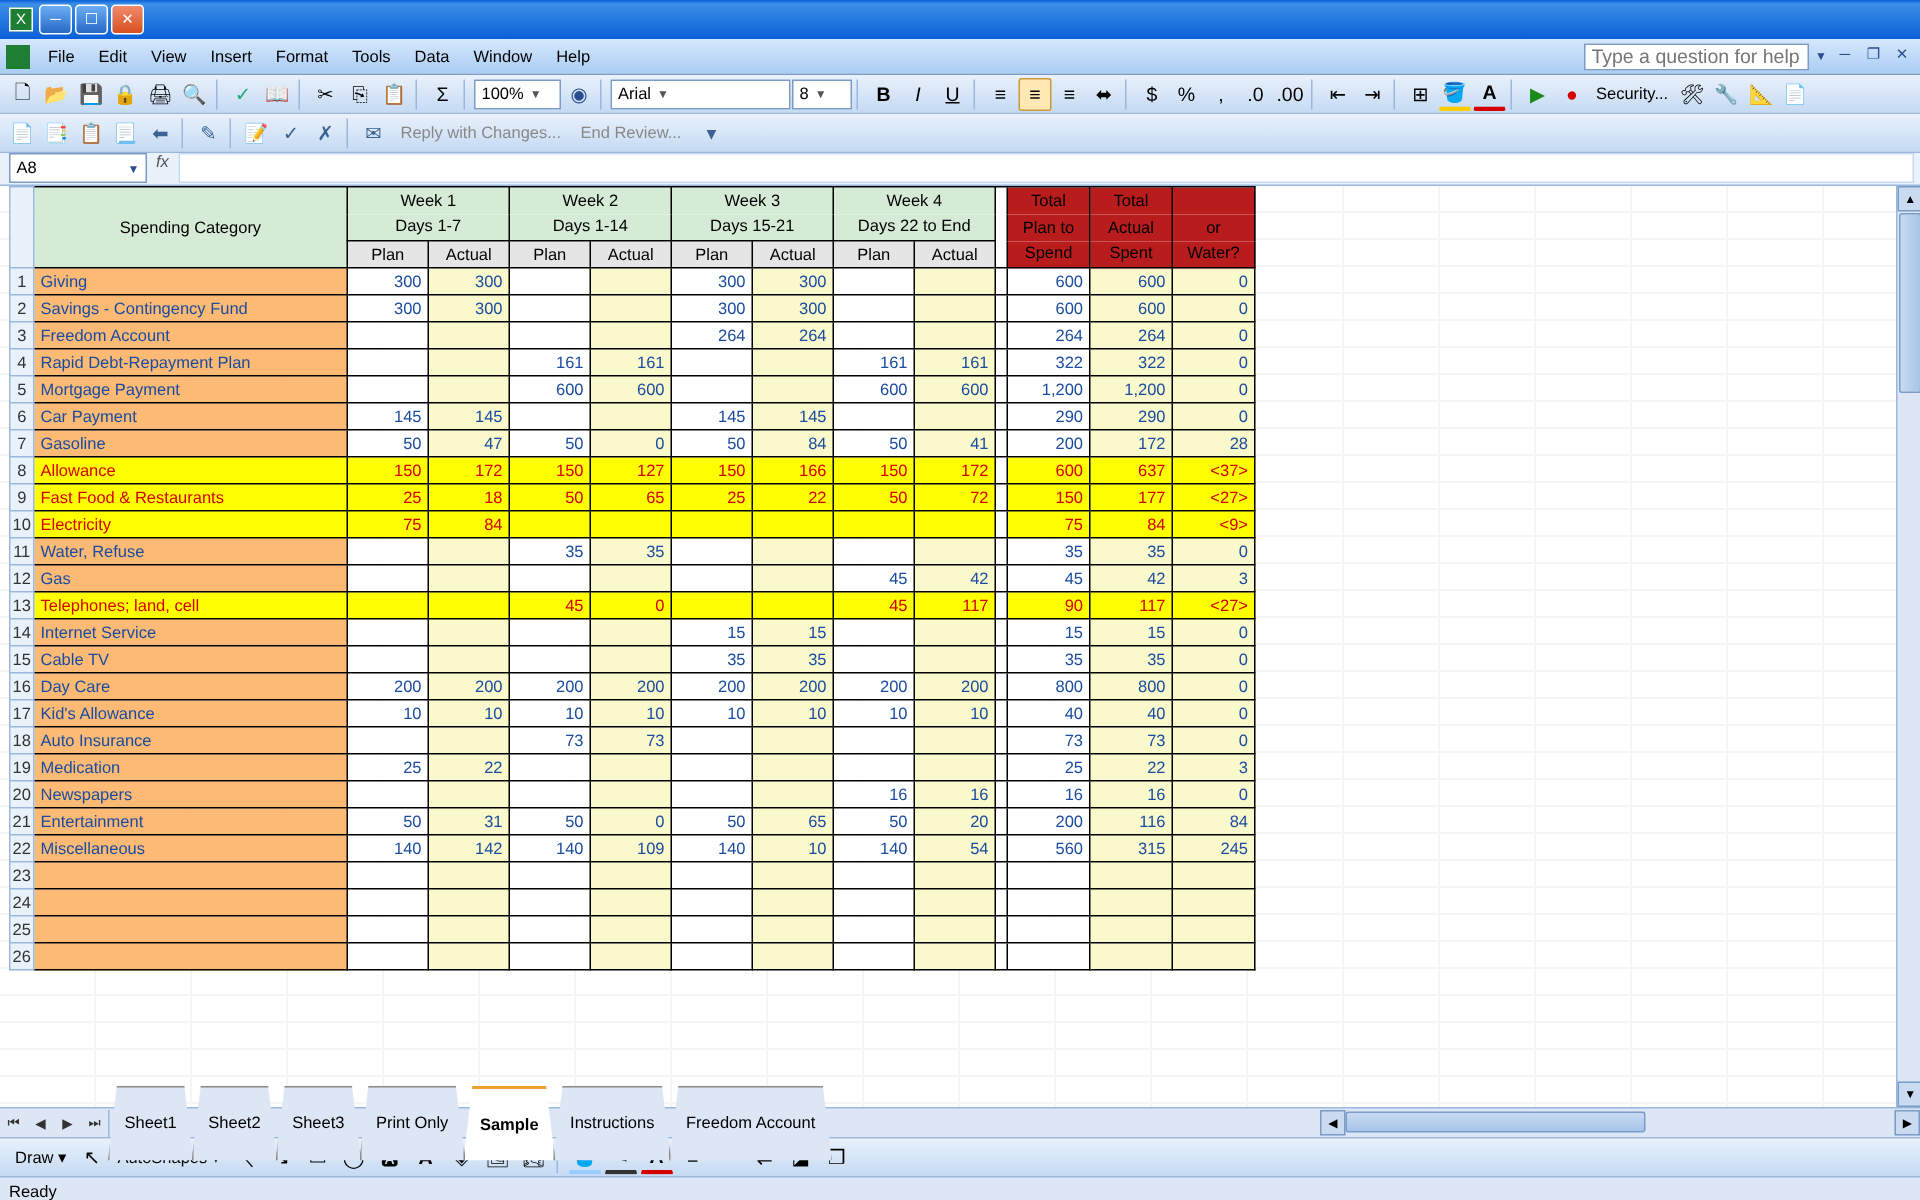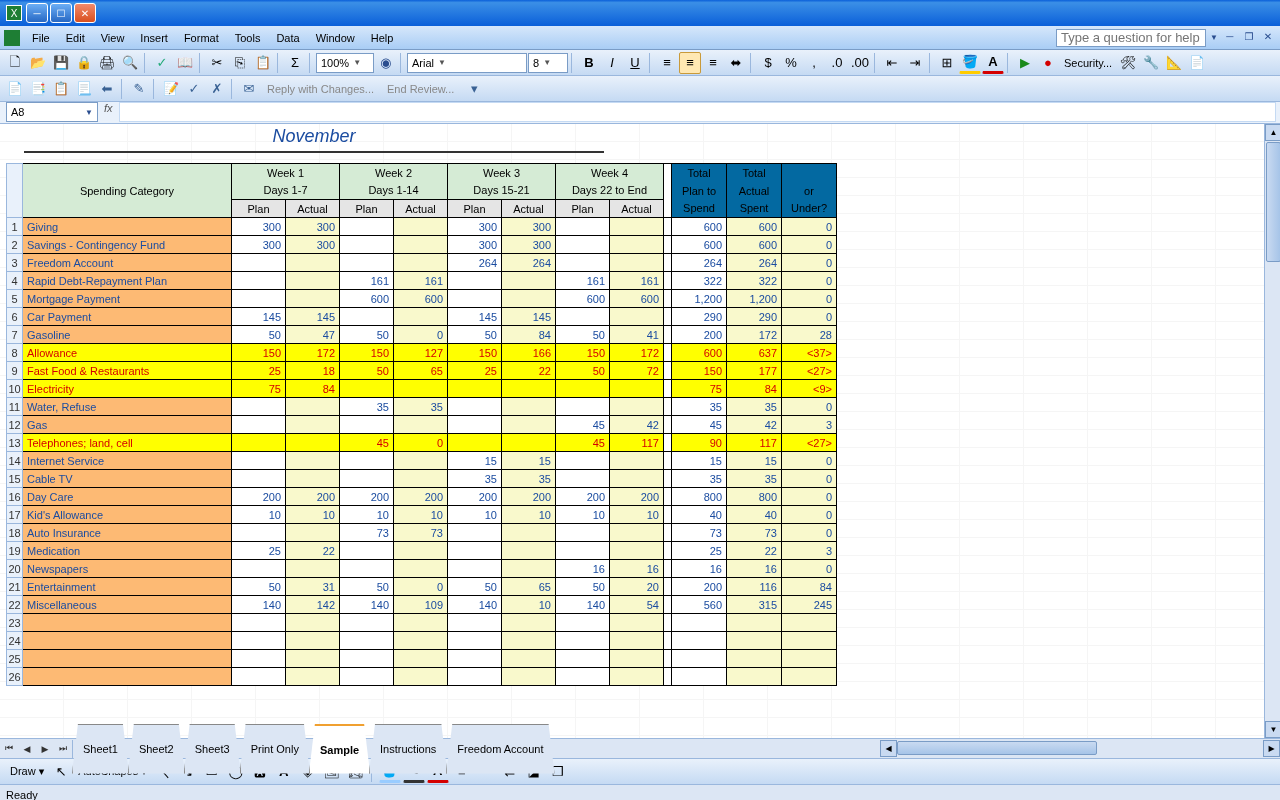--- a/index.html
+++ b/index.html
@@ -38,21 +38,21 @@
 .vscroll .sbtn { position:absolute; left:0; width:17px; height:17px; background:#c9daf1; border:1px solid #7a9cc6; font-size:8px; display:flex; align-items:center; justify-content:center;}
 .content-wrap { position:absolute; left:0; top:0; z-index:1; padding:0 0 0 4px;}
 .plan-title { font:22px Arial; text-align:center; width:580px; margin:14px 0 0 20px;}
 .plan-month { font:italic 18px Arial; color:#1b4ca0; text-align:center; width:580px; border-bottom:2px solid #333; padding-bottom:4px; margin:2px 0 10px 20px;}
 table.plan { border-collapse:collapse; margin-left:2px;}
 table.plan td, table.plan th { border:1px solid #000; font:11px Arial; padding:0; height:18px;}
 .rownum { width:16px; background:#e9f1fb; border:1px solid #9ab7dd !important; text-align:center; font-size:10px; color:#333;}
 .cathdr { background:#d5ebd5; font:bold 14px Arial; text-align:center; width:209px;}
 .wkhdr { background:#d5ebd5; font:bold 11px Arial; text-align:center;}
 .subhdr { background:#e5e5e5; font:bold 11px Arial; text-align:center; width:54px;}
-.tothdr { background:#0369a1; font:bold 11px Arial; text-align:center; width:55px;}
+.tothdr { background:#b91c1c; font:bold 11px Arial; text-align:center; width:55px;}
 .gap { width:8px; border-top:1px solid #000; border-bottom:1px solid #000; border-left:none !important; border-right:none !important; background:#fff;}
 .cat { font:bold 11px Arial; color:#1b4ca0; padding-left:4px !important; background:#fdba74;}
 .cat.over { color:#d40000; background:#ffff00;}
 .num { text-align:right; padding-right:4px !important; font:bold 11px Arial; color:#1b4ca0;}
 .num.plan-col { background:#fff;}
 .num.act-col { background:#f9f9cc;}
 .num.over-row { color:#d40000; background:#ffff00;}
 .num.ou { color:#1b4ca0;}
 .num.ou.neg { color:#d40000;}
 .tabs-row { height:20px; background:#dce6f4; border-top:1px solid #9ab7dd; display:flex; align-items:center; font-size:11px;}
@@ -205,21 +205,20 @@
 </div>
 
 <div class="sheet-area">
   <div class="grid-lines"></div>
   <div class="vscroll">
     <div class="sbtn" style="top:0">▲</div>
     <div class="thumb"></div>
     <div class="sbtn" style="bottom:0">▼</div>
   </div>
   <div class="content-wrap">
-    <div class="plan-month">November</div>
     <table class="plan">
       <thead id="plan-head">
           <tr>
             <td class="rownum" rowspan="3"></td>
             <td class="cathdr" rowspan="3">Spending Category</td>
             <td class="wkhdr" colspan="2" style="border-bottom:none">Week 1</td>
             <td class="wkhdr" colspan="2" style="border-bottom:none">Week 2</td>
             <td class="wkhdr" colspan="2" style="border-bottom:none">Week 3</td>
             <td class="wkhdr" colspan="2" style="border-bottom:none">Week 4</td>
             <td class="gap" rowspan="3"></td>
@@ -240,21 +239,21 @@
             <td class="subhdr">Plan</td>
             <td class="subhdr">Actual</td>
             <td class="subhdr">Plan</td>
             <td class="subhdr">Actual</td>
             <td class="subhdr">Plan</td>
             <td class="subhdr">Actual</td>
             <td class="subhdr">Plan</td>
             <td class="subhdr">Actual</td>
             <td class="tothdr" style="border-top:none">Spend</td>
             <td class="tothdr" style="border-top:none">Spent</td>
-            <td class="tothdr" style="border-top:none">Under?</td>
+            <td class="tothdr" style="border-top:none">Water?</td>
           </tr>
         </thead>
       <tbody id="plan-body">
           <tr>
             <td class="rownum">1</td>
             <td class="cat">Giving</td>
             <td class="num plan-col">300</td>
             <td class="num act-col">300</td>
             <td class="num plan-col"></td>
             <td class="num act-col"></td>

